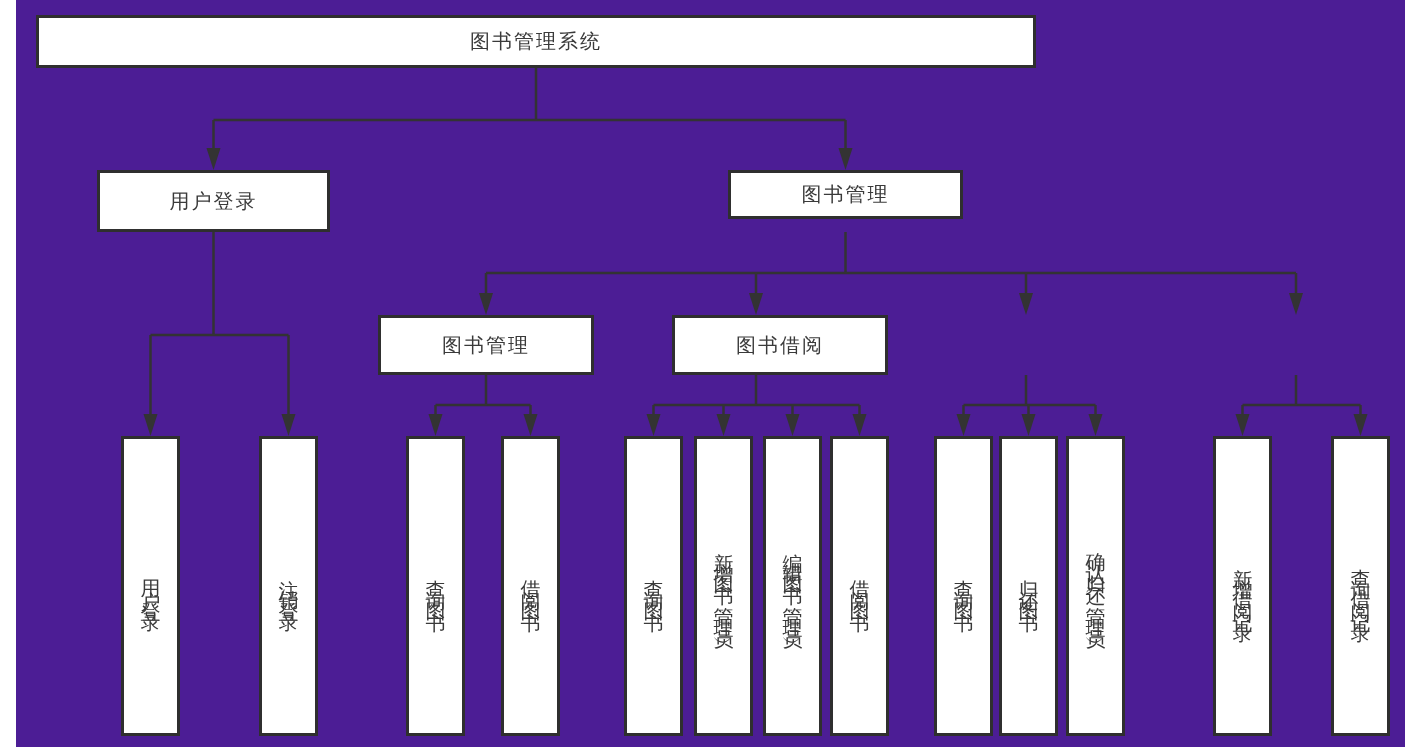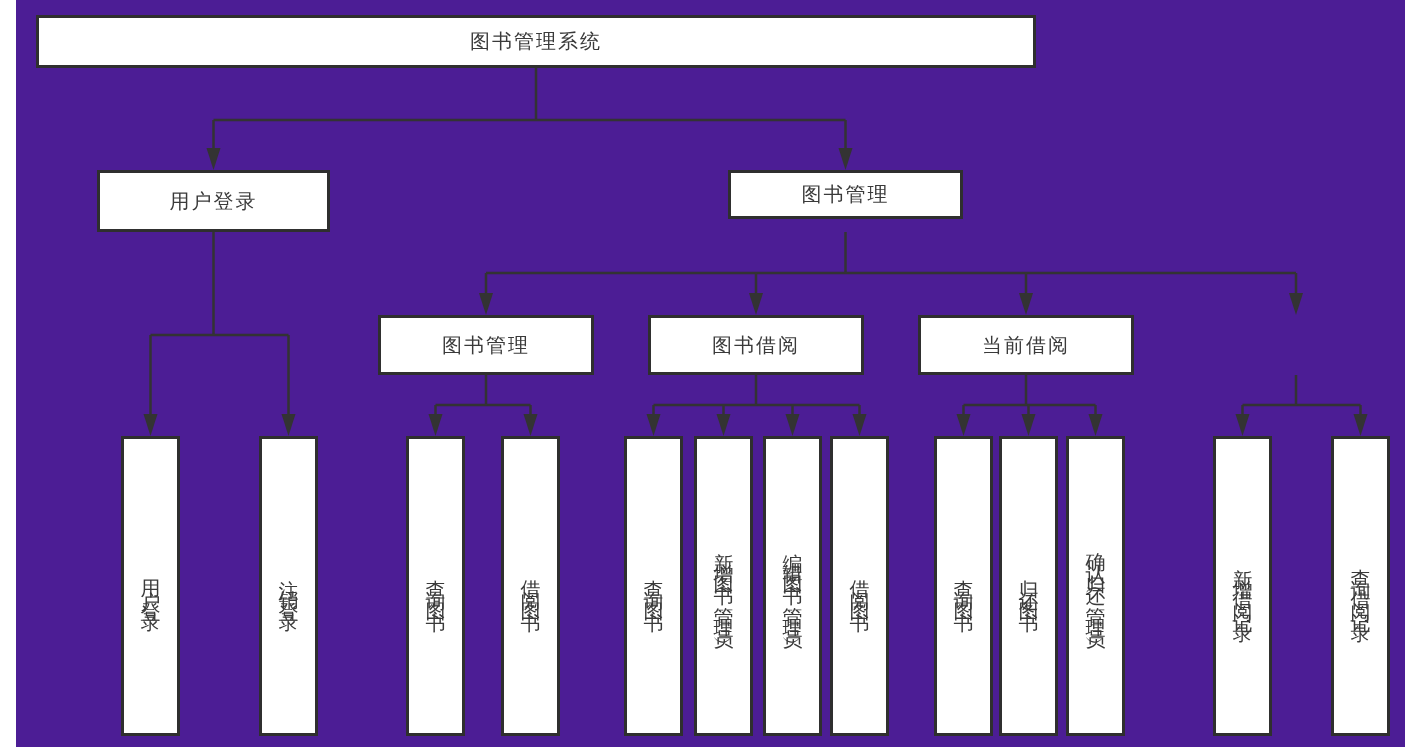--- a/index.html
+++ b/index.html
@@ -10,21 +10,21 @@
   svg.connectors{position:absolute;left:0;top:0;width:1405px;height:747px;}
   .hbox{
     position:absolute;box-sizing:border-box;background:#fff;
     border:3px solid #2f2f2f;display:flex;align-items:center;justify-content:center;
     font-size:20px;letter-spacing:2px;white-space:nowrap;
   }
   .root-box{left:20px;top:15px;width:1000px;height:53px;}
   .b-user{left:81px;top:170px;width:233px;height:62px;}
   .b-mgmt{left:712px;top:170px;width:235px;height:49px;}
   .l3{top:315px;width:216px;height:60px;}
-  .l3-nb{left:362px;} .l3-bb{left:632px;} .l3-cb{left:902px;} .l3-br{left:1172px;}
+  .l3-nb{left:362px;} .l3-bb{left:656px;} .l3-cb{left:902px;} .l3-br{left:1172px;}
   .vbox{
     position:absolute;top:436px;width:59px;height:300px;box-sizing:border-box;
     background:#fff;border:3px solid #2f2f2f;
     display:flex;align-items:center;justify-content:center;
   }
   .vtext{
     writing-mode:vertical-rl;text-orientation:mixed;
     font-size:20px;line-height:1.05;letter-spacing:11px;white-space:nowrap;
   }
   .v1{left:105px;} .v2{left:243px;}
@@ -105,21 +105,20 @@
     </g>
   </svg>
 
   <div class="hbox root-box">图书管理系统</div>
 
   <div class="hbox b-user">用户登录</div>
   <div class="hbox b-mgmt">图书管理</div>
 
   <div class="hbox l3 l3-nb">图书管理</div>
   <div class="hbox l3 l3-bb">图书借阅</div>
-  <div class="hbox l3 l3-cb">当前借阅</div>
 
   <div class="vbox v1">
     <span class="vtext">用户登录</span>
   </div>
   <div class="vbox v2">
     <span class="vtext">注销登录</span>
   </div>
 
   <div class="vbox v3">
     <span class="vtext">查询图书</span>

